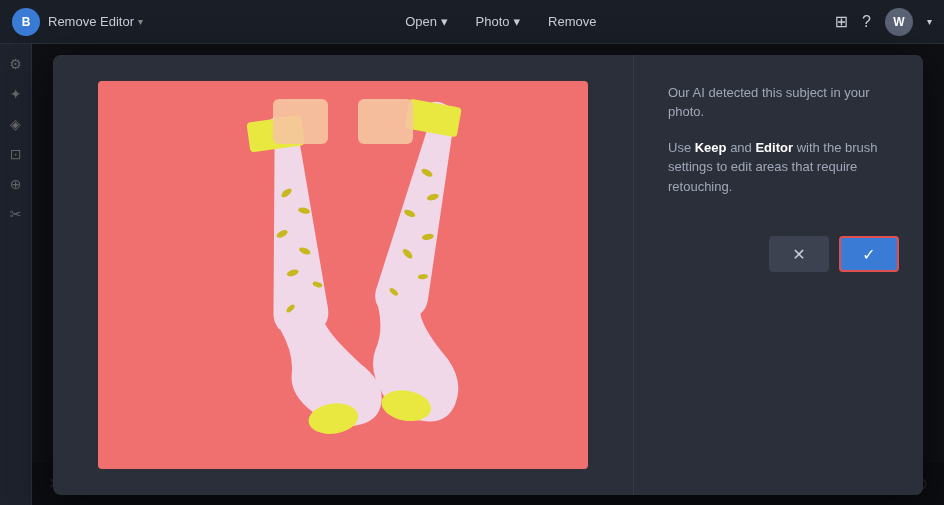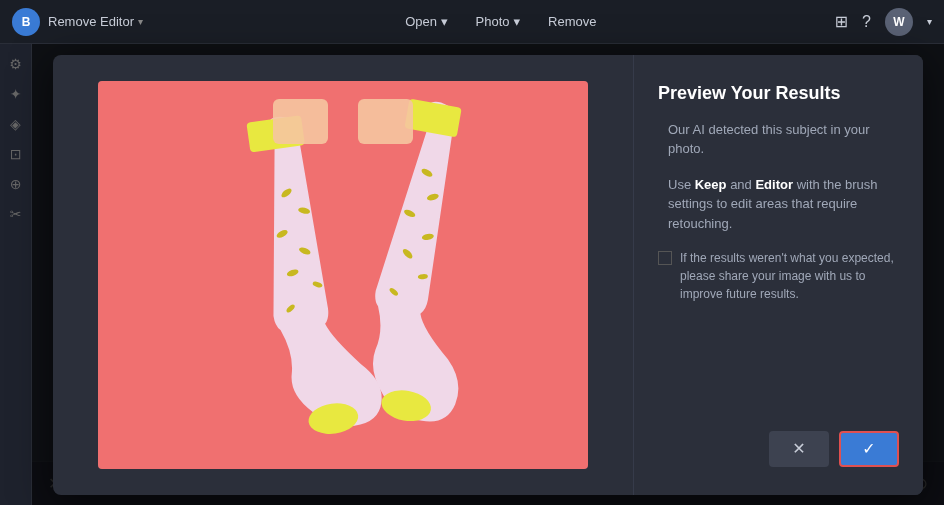--- a/index.html
+++ b/index.html
@@ -426,32 +426,27 @@
                 </g>
 
                 <rect x="90" y="0" width="55" height="45" rx="6" fill="#f5c5a0" opacity="0.9"></rect>
                 <rect x="175" y="0" width="55" height="45" rx="6" fill="#f5c5a0" opacity="0.9"></rect>
               </svg>
             </div>
           </div>
         </div>
 
         <div class="modal-right-panel">
-          <div class="panel-title">Preview Your Results</div>
 
           <div class="panel-text">Our AI detected this subject in your photo.</div>
 
           <div class="panel-text">
             <span>Use </span><strong>Keep</strong><span> and </span><strong>Editor</strong><span> with the brush settings to edit areas that require retouching.</span>
           </div>
 
-          <div class="checkbox-row">
-            <div class="checkbox-box"></div>
-            <span class="checkbox-label">If the results weren't what you expected, please share your image with us to improve future results.</span>
-          </div>
 
           <div class="panel-buttons">
             <button class="btn-cancel">
               <span>✕</span>
             </button>
             <button class="btn-confirm">
               <span>✓</span>
             </button>
           </div>
         </div>

